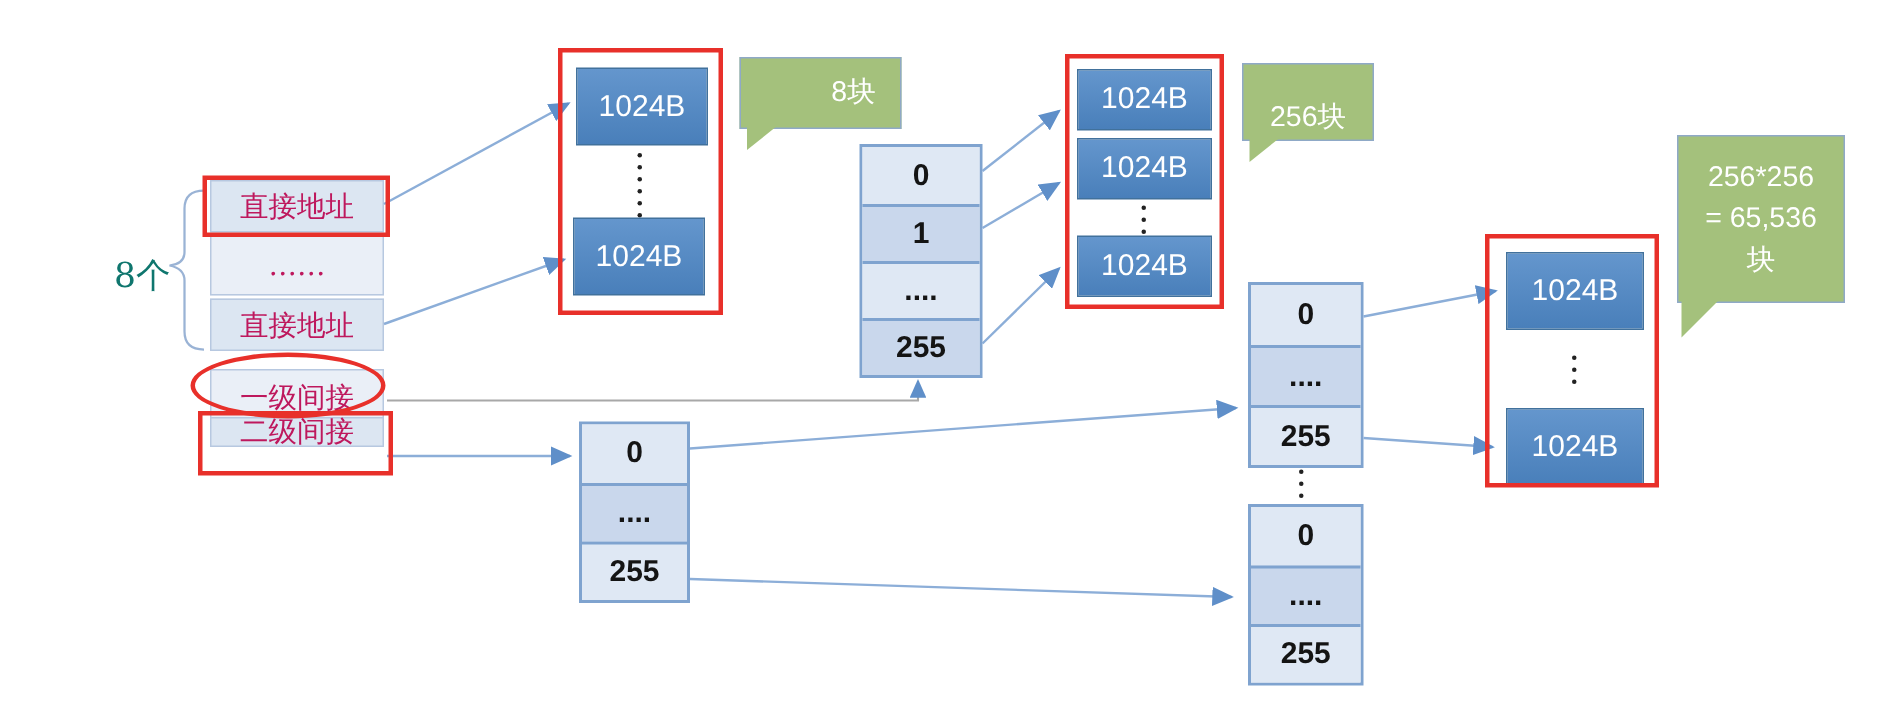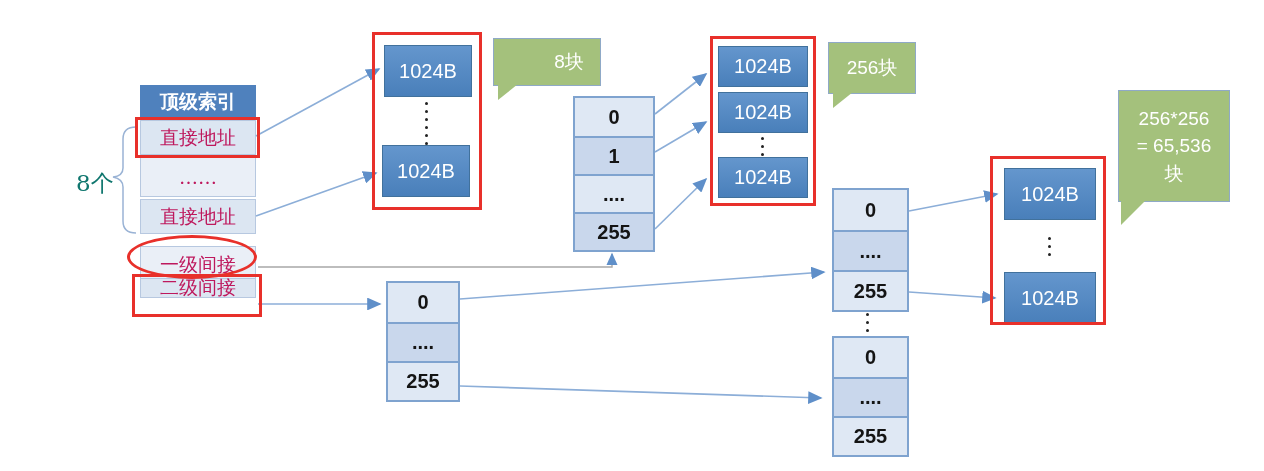--- a/index.html
+++ b/index.html
@@ -64,21 +64,20 @@
     <line x1="258" y1="304" x2="380" y2="304" stroke="#8caed8" stroke-width="1.6" marker-end="url(#arr)"></line>
     <line x1="655" y1="114" x2="706" y2="74" stroke="#8caed8" stroke-width="1.6" marker-end="url(#arr)"></line>
     <line x1="655" y1="152" x2="706" y2="122" stroke="#8caed8" stroke-width="1.6" marker-end="url(#arr)"></line>
     <line x1="655" y1="229" x2="706" y2="179" stroke="#8caed8" stroke-width="1.6" marker-end="url(#arr)"></line>
     <line x1="460" y1="299" x2="824" y2="272" stroke="#8caed8" stroke-width="1.6" marker-end="url(#arr)"></line>
     <line x1="460" y1="386" x2="821" y2="398" stroke="#8caed8" stroke-width="1.6" marker-end="url(#arr)"></line>
     <line x1="909" y1="211" x2="997" y2="194" stroke="#8caed8" stroke-width="1.6" marker-end="url(#arr)"></line>
     <line x1="909" y1="292" x2="995" y2="298" stroke="#8caed8" stroke-width="1.6" marker-end="url(#arr)"></line>
   </svg>
 
-  <div class="inode-row inode-header" style="top:85px;height:33px;">顶级索引</div>
   <div class="inode-row fill-a" style="top:120px;height:35px;">直接地址</div>
   <div class="inode-row fill-b" style="top:157px;height:40px;">……</div>
   <div class="inode-row fill-a" style="top:199px;height:35px;">直接地址</div>
   <div class="inode-row fill-b" style="top:246px;height:38px;">一级间接</div>
   <div class="inode-row fill-a" style="top:278px;height:20px;">二级间接</div>
   <div class="count-label">8个</div>
 
   <div class="red-rect" style="left:135px;top:117px;width:125px;height:41px;"></div>
   <div class="red-rect red-ellipse" style="left:127px;top:235px;width:130px;height:44px;"></div>
   <div class="red-rect" style="left:132px;top:274px;width:130px;height:43px;"></div>
@@ -108,21 +107,21 @@
 
   <div class="red-rect" style="left:710px;top:36px;width:106px;height:170px;"></div>
   <div class="bblock" style="left:718px;top:46px;width:90px;height:41px;">1024B</div>
   <div class="bblock" style="left:718px;top:92px;width:90px;height:41px;">1024B</div>
   <div class="vdots" style="left:761px;top:137px;">
       <i></i>
       <i></i>
       <i></i>
     </div>
   <div class="bblock" style="left:718px;top:157px;width:90px;height:41px;">1024B</div>
-  <div class="bubble" style="left:828px;top:42px;width:86px;height:50px;">
+  <div class="bubble" style="left:828px;top:42px;width:86px;height:50px;justify-content:flex-end;">
     <span>256块</span>
     <span class="tail"></span>
   </div>
 
   <div class="itable" style="left:386px;top:281px;width:74px;">
     <div class="cell cl h39">0</div>
     <div class="cell cd h39">....</div>
     <div class="cell cl h39">255</div>
   </div>
 

